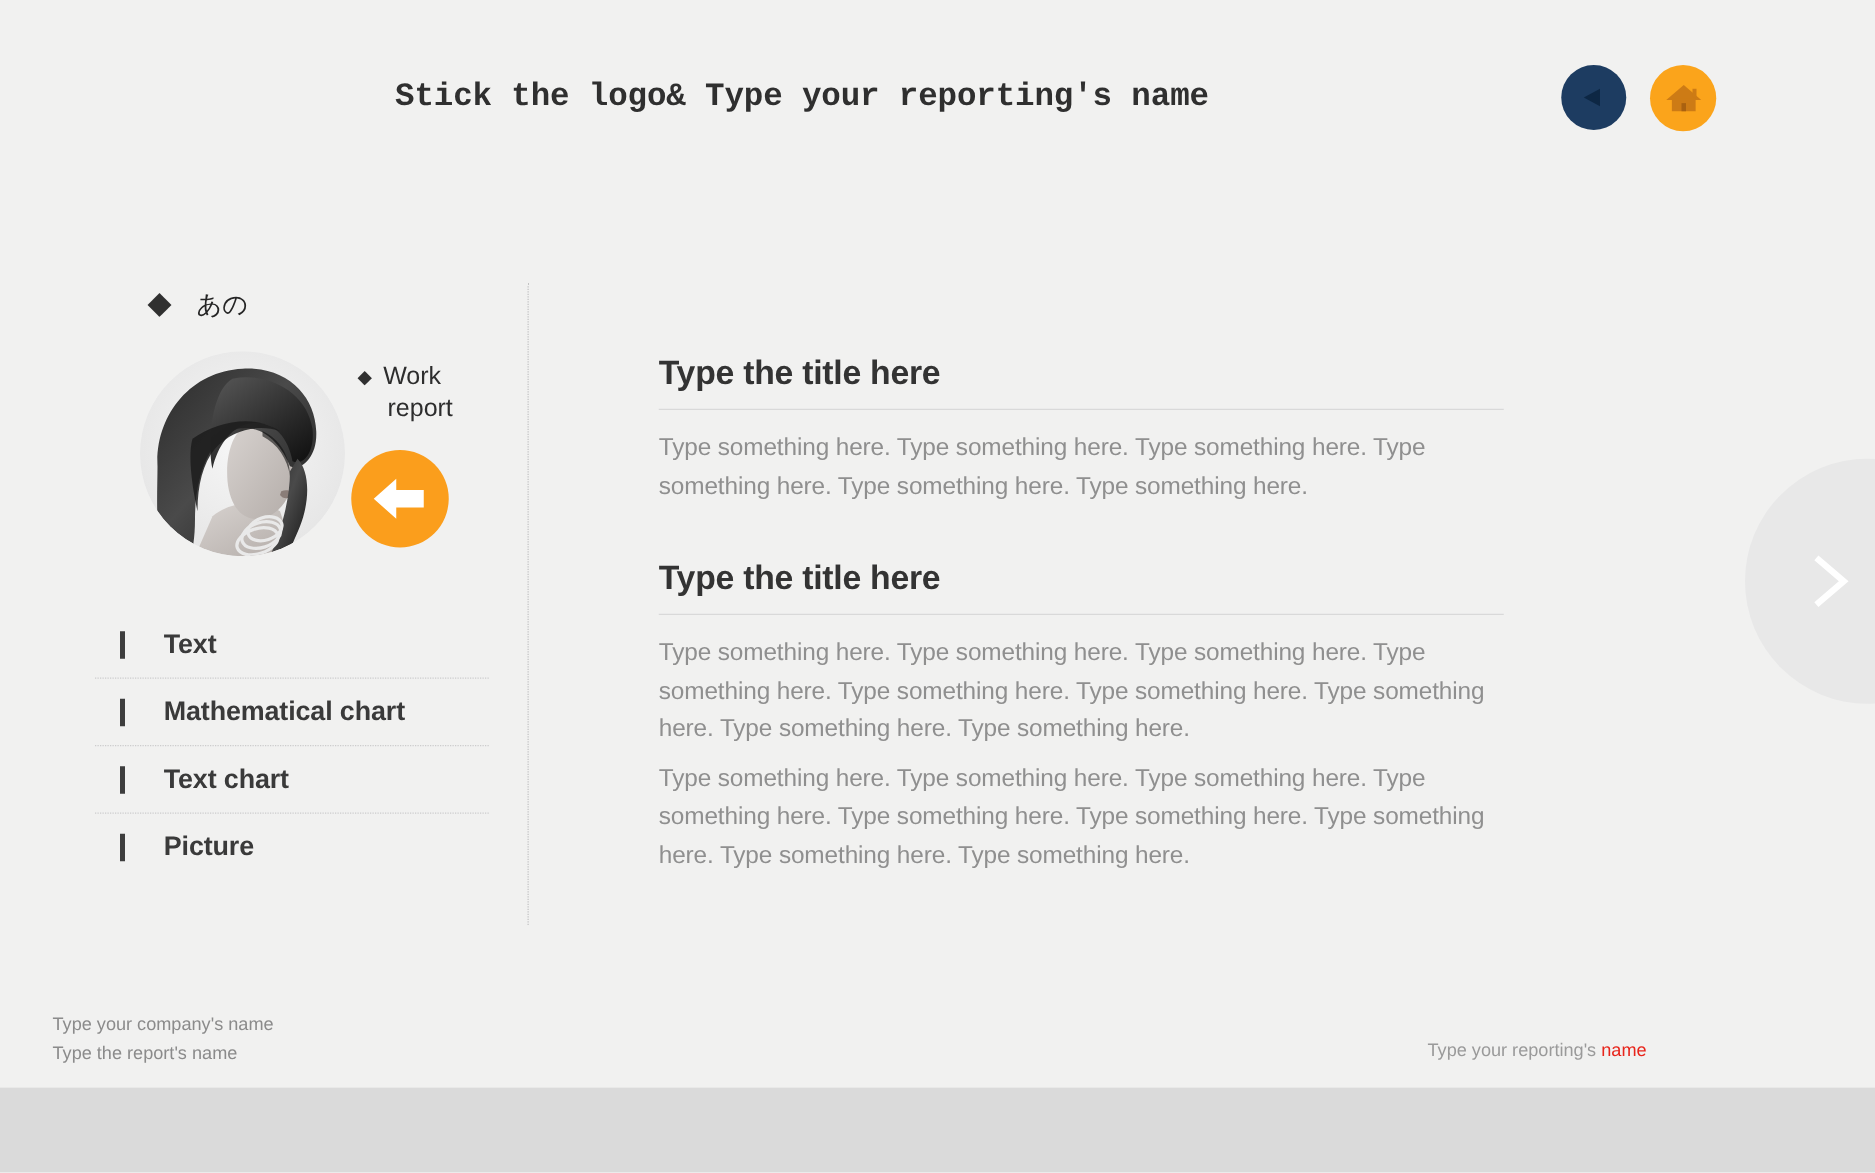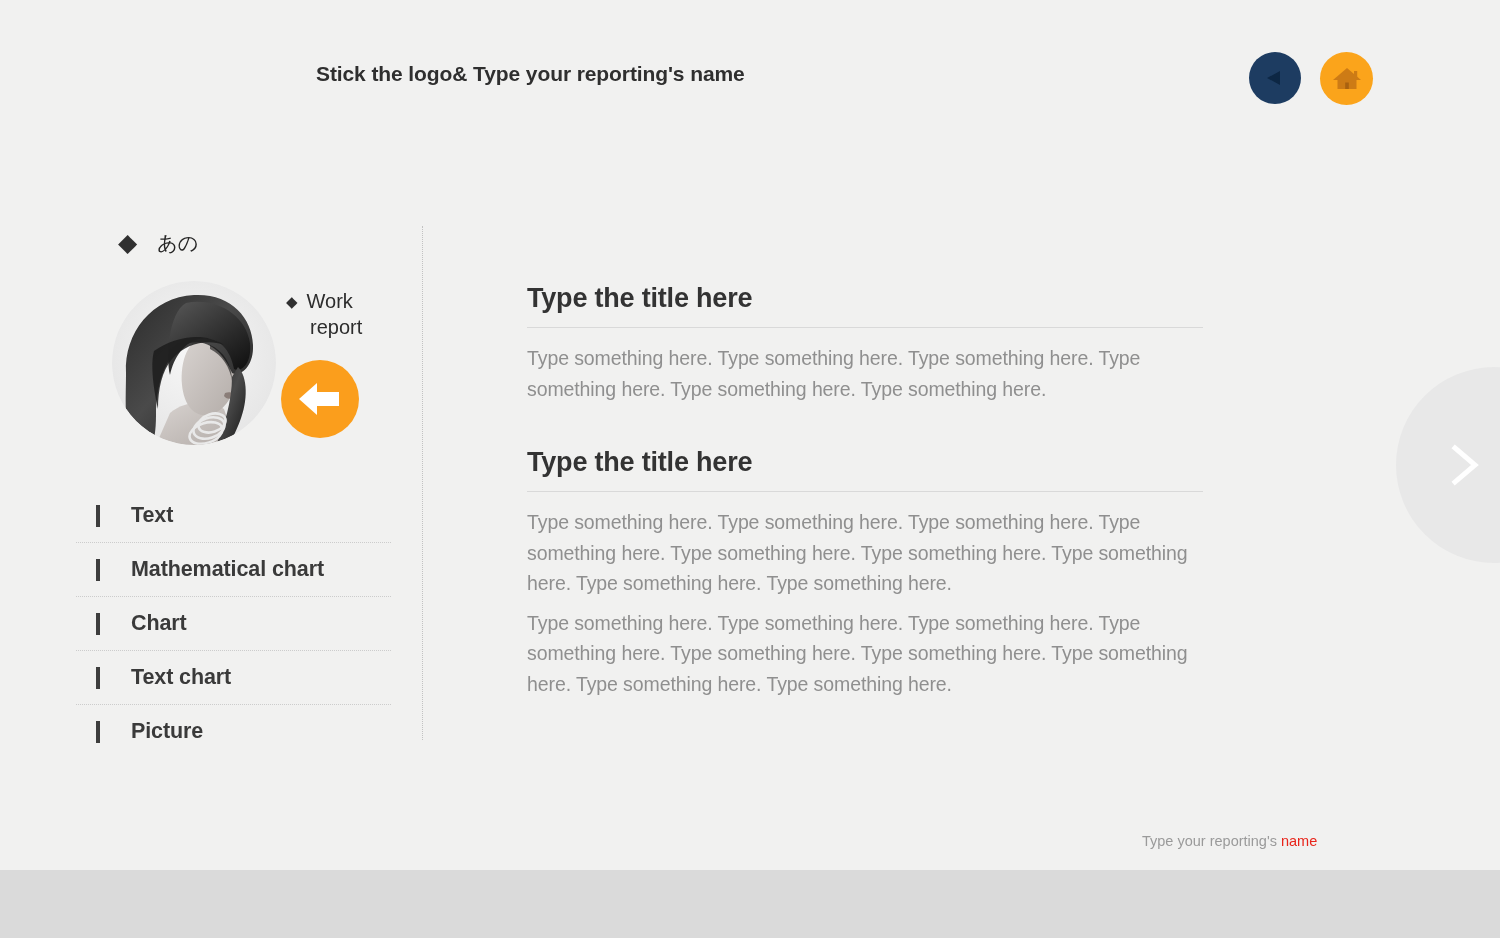--- a/index.html
+++ b/index.html
@@ -30,25 +30,26 @@
     width: 1500px;
     height: 68px;
     background: #dadada;
   }
 
   
   #header-title {
     position: absolute;
     left: 316px;
     top: 62px;
-    font-size: 21px;
+    font-size: 26px;
     font-weight: bold;
     color: #2f2f2f;
     letter-spacing: -0.1px;
     white-space: nowrap;
+    font-family: Liberation Mono, monospace;
   }
   .nav-circle {
     position: absolute;
     border-radius: 50%;
     display: flex;
     align-items: center;
     justify-content: center;
   }
   #nav-back {
     left: 1249px; top: 52px;
@@ -341,24 +342,20 @@
     <div class="nav-item">
       <span class="nav-bar"></span>
       <span class="nav-label">Text</span>
     </div>
     <div class="nav-item">
       <span class="nav-bar"></span>
       <span class="nav-label">Mathematical chart</span>
     </div>
     <div class="nav-item">
       <span class="nav-bar"></span>
-      <span class="nav-label">Chart</span>
-    </div>
-    <div class="nav-item">
-      <span class="nav-bar"></span>
       <span class="nav-label">Text chart</span>
     </div>
     <div class="nav-item">
       <span class="nav-bar"></span>
       <span class="nav-label">Picture</span>
     </div>
   </div>
 
   <div id="content">
 
@@ -375,20 +372,24 @@
       <p class="body-para p2">Type something here. Type something here. Type something here. Type something here. Type something here. Type something here. Type something here. Type something here. Type something here.</p>
     </div>
 
   </div>
 
   <div id="next-overlay"></div>
   <svg id="next-chevron" viewBox="0 0 50 50">
     <polyline points="15,8 35,25 15,42" fill="none" stroke="#ffffff" stroke-width="5" stroke-linecap="square"></polyline>
   </svg>
 
+  <div id="footer-left">
+    <div>Type your company's name</div>
+    <div>Type the report's name</div>
+  </div>
 
   <div id="footer-right">
     <span>Type your reporting's </span><span class="accent">name</span>
   </div>
 
 </div>
 
 <div id="bottom-strip"></div>
 
 </body></html>

